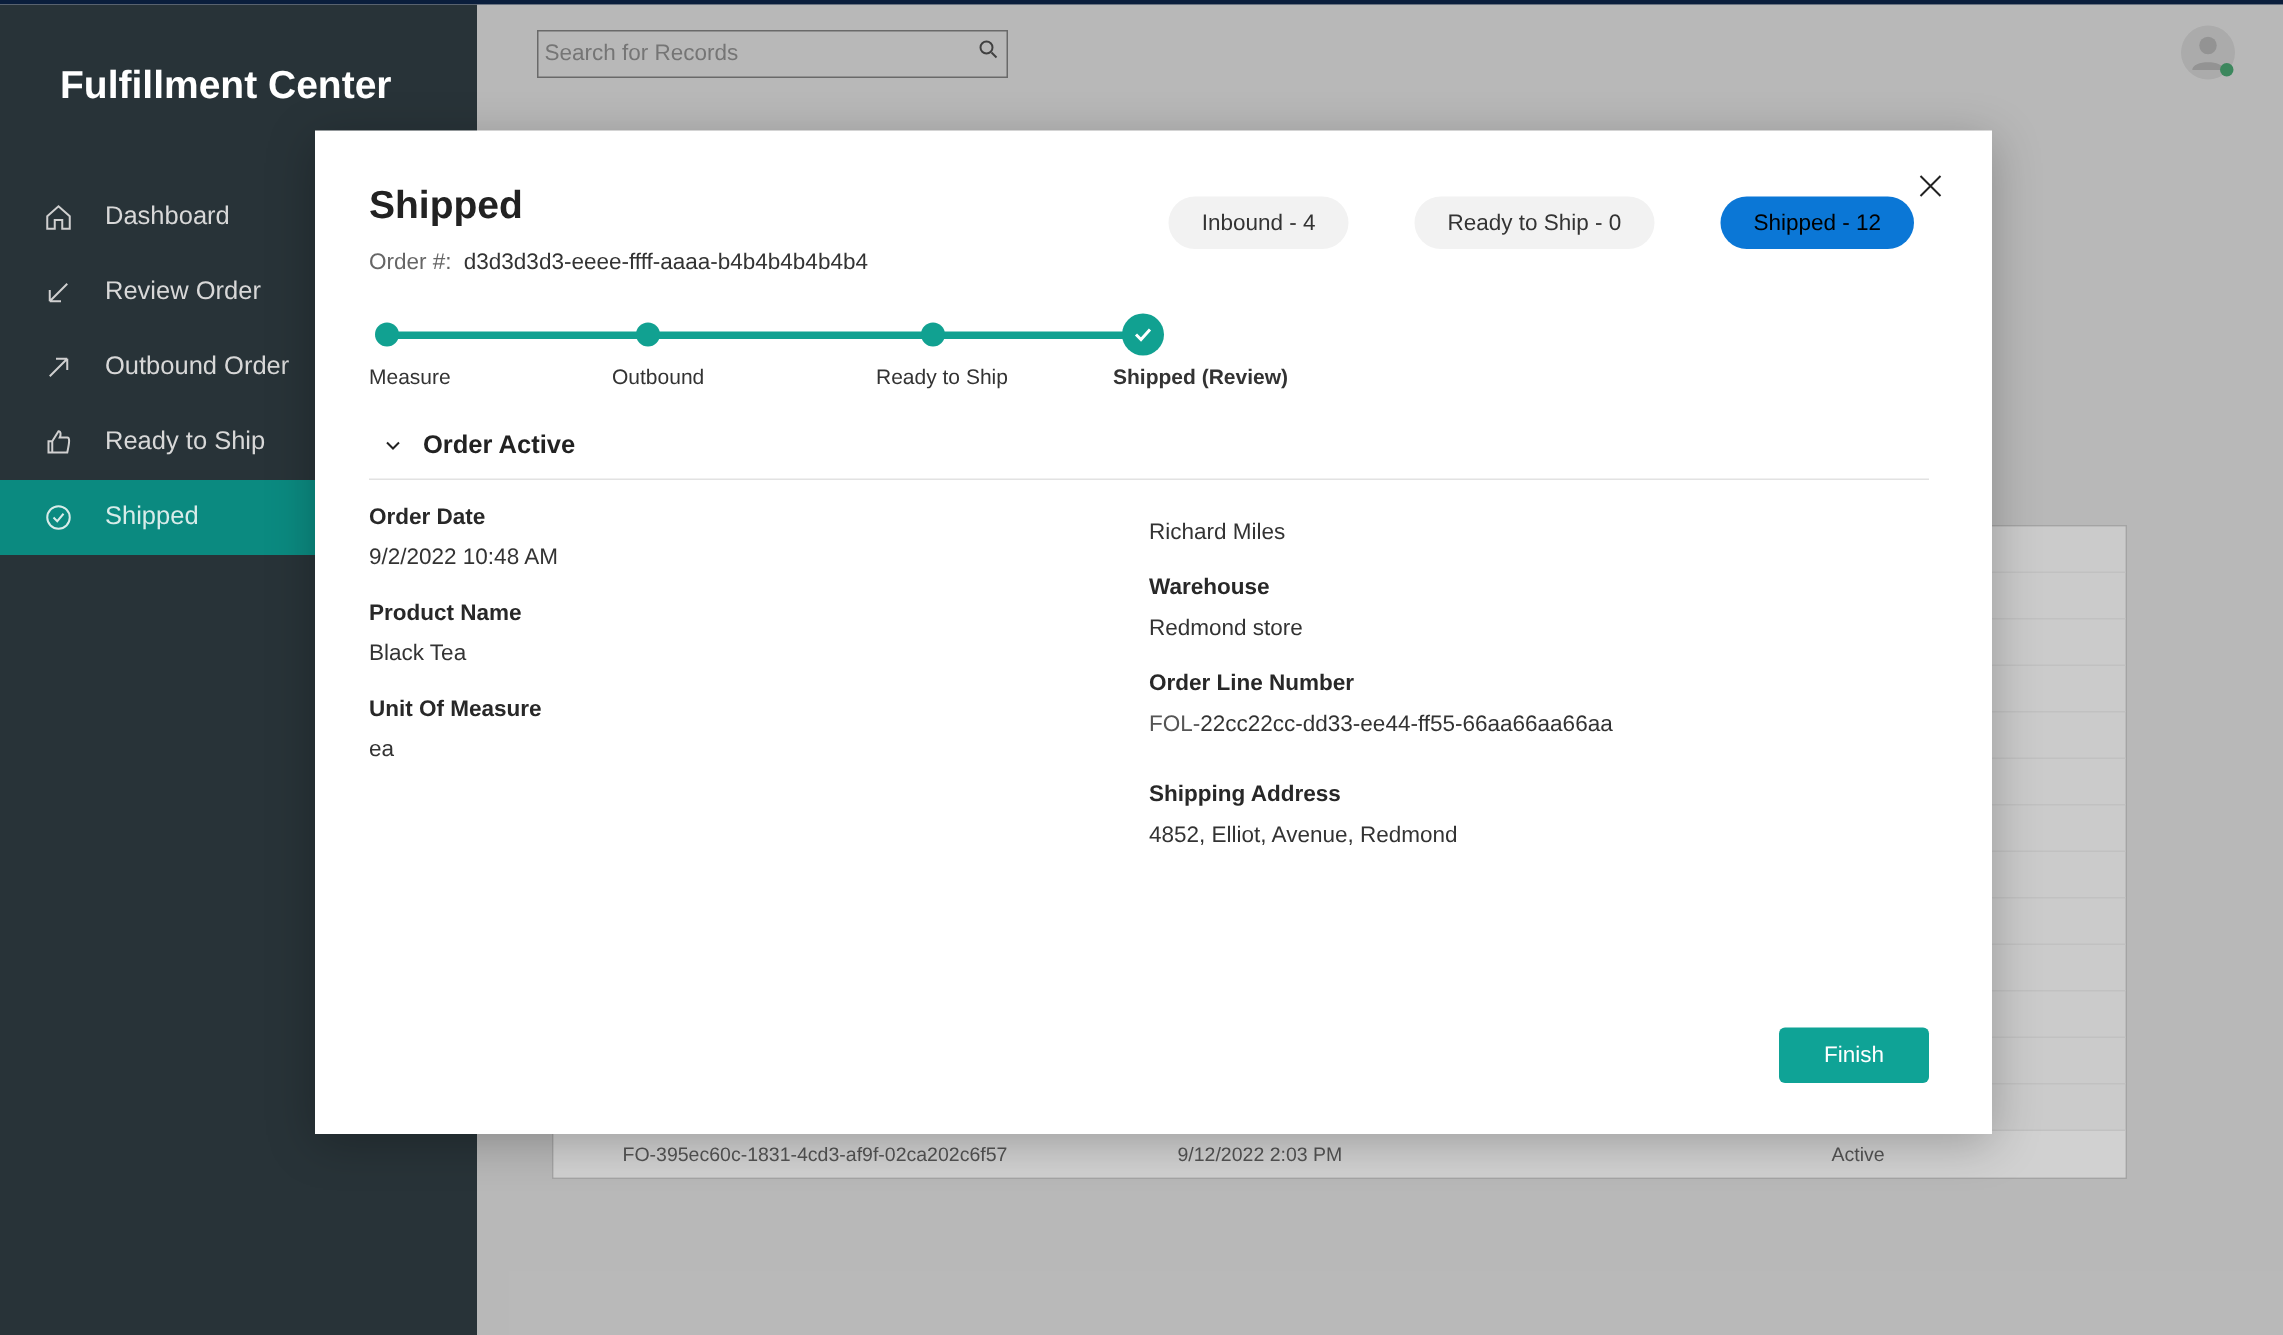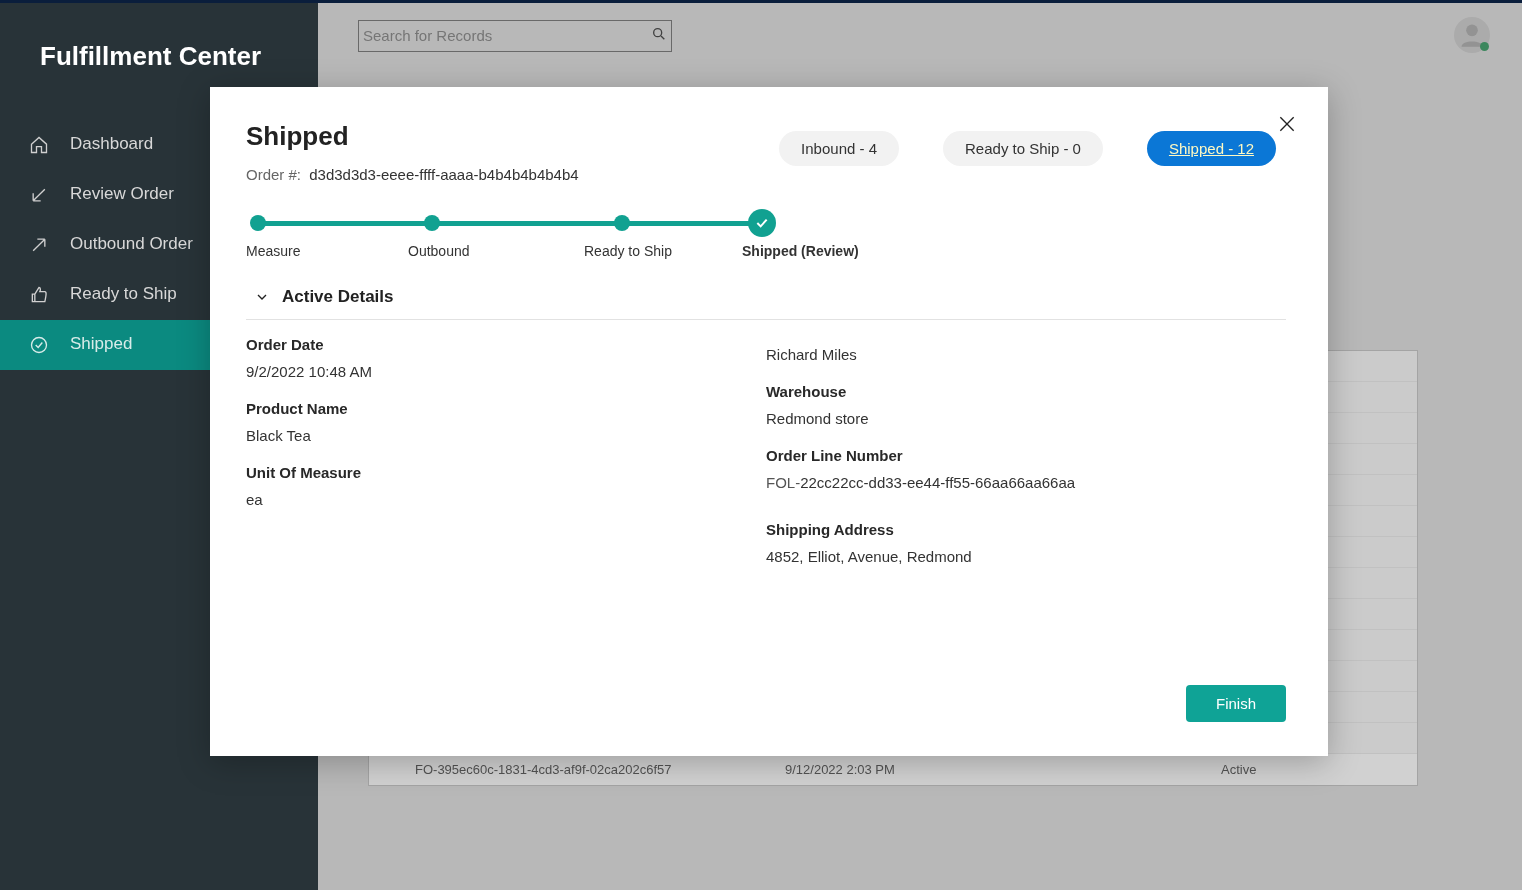--- a/index.html
+++ b/index.html
@@ -123,21 +123,21 @@
   
   .pills{
     position:absolute; top:44px; right:52px;
     display:flex; gap:44px;
   }
   .pill{
     padding:9px 22px;border-radius:22px;
     font-size:15px;background:#f2f2f2;color:#333;
     cursor:pointer;
   }
-  .pill.active{background:#0b77d6;color:#fef9c3;text-decoration:underline;}
+  .pill.active{background:#0b77d6;color:#000000;}
 
   
   .stepper{
     margin-top:30px;position:relative;width:540px;height:52px;
   }
   .track{
     position:absolute;left:10px;top:8px;height:5px;
     background:#11a191;
   }
   .dot{
@@ -295,21 +295,21 @@
     <div class="step-label" style="left:0;">Measure</div>
     <div class="step-label" style="left:162px;">Outbound</div>
     <div class="step-label" style="left:338px;">Ready to Ship</div>
     <div class="step-label" style="left:496px;font-weight:600;">Shipped (Review)</div>
   </div>
 
   <div class="section-head">
     <svg viewBox="0 0 24 24" width="16" height="16" stroke="#222" stroke-width="2" fill="none">
         <path d="M6 9 L12 15 L18 9"></path>
       </svg>
-    <span>Active Details</span>
+    <span>Order Active</span>
   </div>
   <div class="hr"></div>
 
   <div class="details">
     <div class="col">
       <div class="field">
         <div class="k">Order Date</div>
         <div class="v">9/2/2022 10:48 AM</div>
       </div>
       <div class="field">

